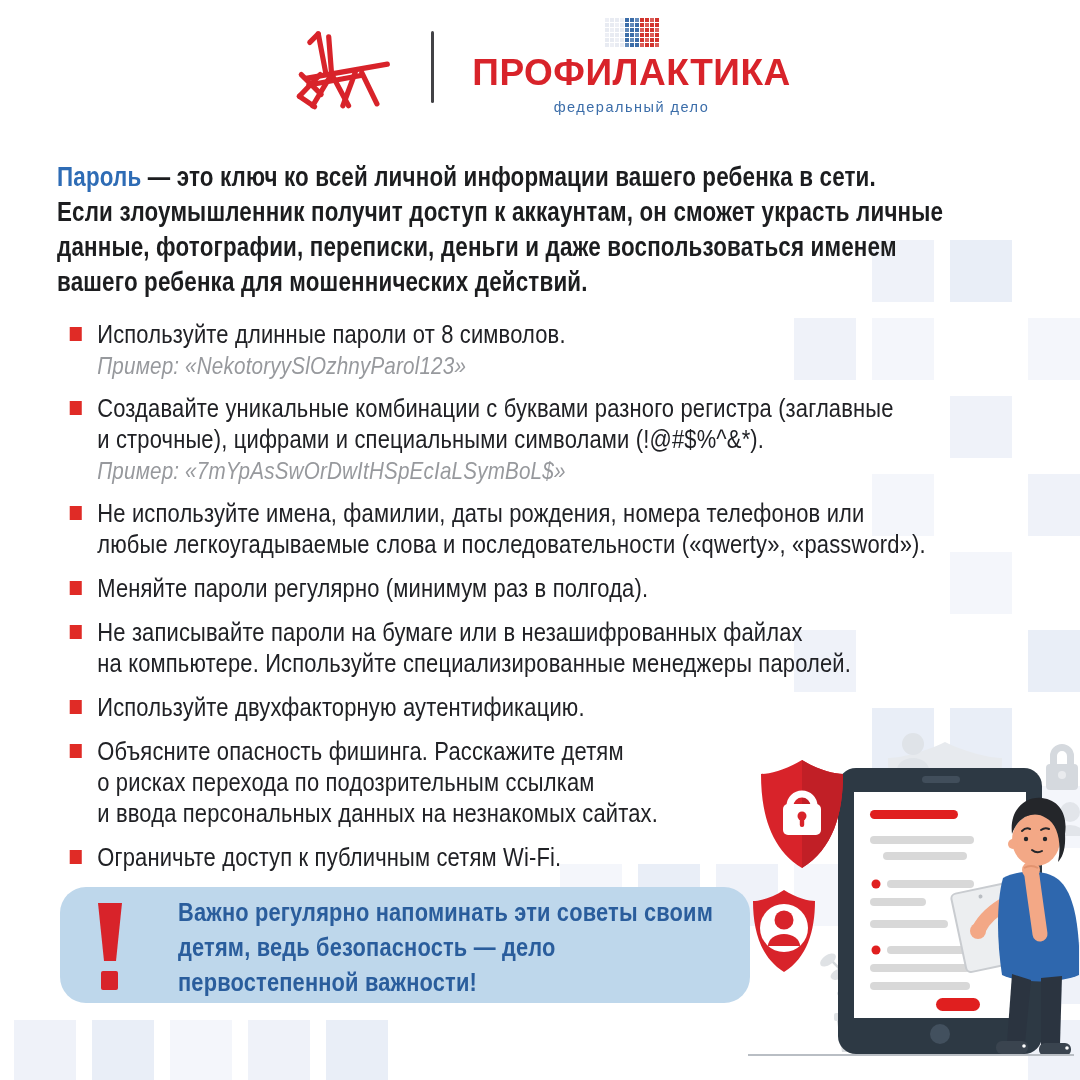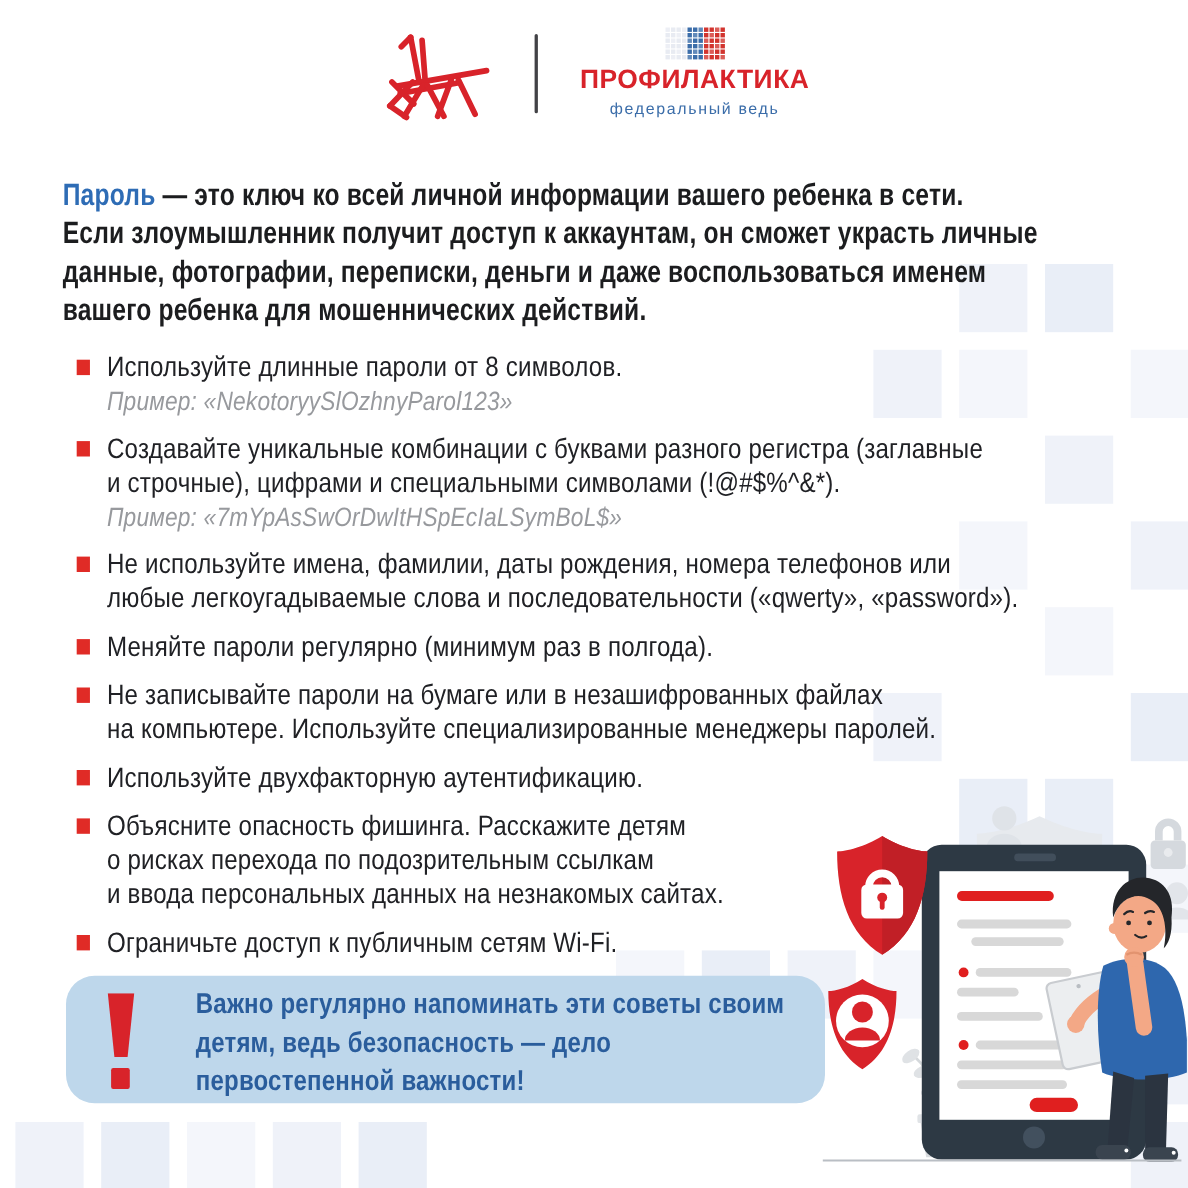--- a/index.html
+++ b/index.html
@@ -14,21 +14,21 @@
   .mosaic-layer{position:absolute;inset:0;z-index:0}
   .mosaic-sq{position:absolute;width:62px;height:62px;background:var(--mosaic)}
   .content{position:relative;z-index:1}
 
   
   .header{height:133px;display:flex;align-items:center;justify-content:center;gap:38px}
   .logo-divider{width:3px;height:72px;background:#424246;border-radius:2px}
   .logo-right{display:flex;flex-direction:column;align-items:center;gap:5px}
   .flag-grid{display:grid;grid-template-columns:repeat(11,4px);grid-auto-rows:4px;gap:1px}
   .flag-cell{width:4px;height:4px}
-  .brand{font-size:24px;font-weight:800;color:var(--red);letter-spacing:.5px;white-space:nowrap}
+  .brand{font-size:37px;font-weight:800;color:var(--red);letter-spacing:.5px;white-space:nowrap}
   .brand-sub{font-size:14.5px;color:var(--brand_blue);letter-spacing:1.5px;white-space:nowrap}
 
   
   .banner{height:92px;background:var(--red);display:flex;align-items:center;justify-content:center;overflow:hidden}
   .banner h1{font-size:50px;font-weight:bold;color:#fff;white-space:nowrap;transform:scaleX(.82);letter-spacing:0}
 
   
   .intro{margin:26px 0 0 57px;width:1160px;transform:scaleX(.8);transform-origin:left top;
          font-size:28px;font-weight:bold;line-height:35px;color:var(--text);white-space:pre-line;letter-spacing:.2px}
   .intro .lead{color:var(--blue)}
@@ -168,21 +168,21 @@
             <div class="flag-cell" style="background: rgb(232, 235, 242);"></div>
             <div class="flag-cell" style="background: rgb(59, 109, 169); opacity: 0.8;"></div>
             <div class="flag-cell" style="background: rgb(59, 109, 169);"></div>
             <div class="flag-cell" style="background: rgb(59, 109, 169);"></div>
             <div class="flag-cell" style="background: rgb(210, 52, 46); opacity: 0.8;"></div>
             <div class="flag-cell" style="background: rgb(210, 52, 46);"></div>
             <div class="flag-cell" style="background: rgb(210, 52, 46);"></div>
             <div class="flag-cell" style="background: rgb(210, 52, 46); opacity: 0.8;"></div>
           </div>
         <div class="brand">ПРОФИЛАКТИКА</div>
-        <div class="brand-sub">федеральный ведь</div>
+        <div class="brand-sub">федеральный дело</div>
       </div>
     </div>
 
 
     <p class="intro"><span class="lead">Пароль</span><span> — это ключ ко всей личной информации вашего ребенка в сети.
 Если злоумышленник получит доступ к аккаунтам, он сможет украсть личные
 данные, фотографии, переписки, деньги и даже воспользоваться именем
 вашего ребенка для мошеннических действий.</span></p>
 
     <ul class="tips">

